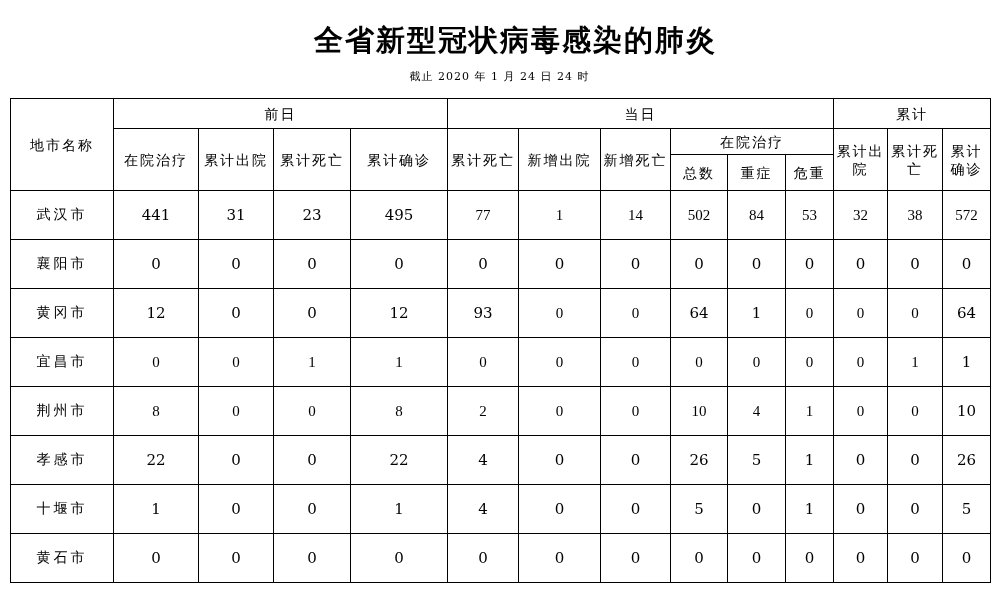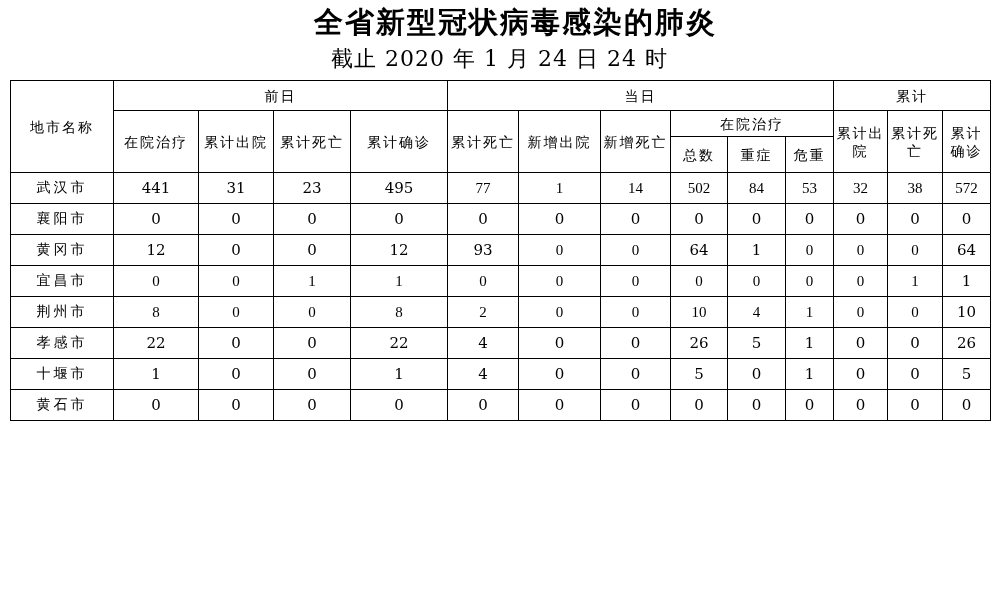--- a/index.html
+++ b/index.html
@@ -11,24 +11,24 @@
     font-family: "DejaVu Serif", "Liberation Serif", serif;
     overflow: hidden;
   }
   .title-line {
     text-align: center;
     font-size: 29px;
     font-weight: bold;
     line-height: 40px;
     letter-spacing: 2px;
   }
-  .title-line.first { margin-top: 2px; padding-left: 32px; }
+  .title-line.first { margin-top: 20px; padding-left: 32px; }
   .subtitle {
     text-align: center;
-    font-size: 22px;
+    font-size: 11px;
     line-height: 22px;
     margin-top: 6px;
     margin-bottom: 10px;
     letter-spacing: 1px;
   }
   table.stats {
     border-collapse: collapse;
     table-layout: fixed;
     margin-left: 10px;
     width: 980px;
@@ -38,21 +38,21 @@
     text-align: center;
     vertical-align: middle;
     font-weight: normal;
     padding: 0 2px;
     overflow: hidden;
   }
   thead th { font-size: 14px; letter-spacing: 2px; line-height: 18px; }
   thead tr.hr1 { height: 30px; }
   thead tr.hr2 { height: 26px; }
   thead tr.hr3 { height: 36px; }
-  tbody tr { height: 31px; margin-top: 28px; }
+  tbody tr { height: 49px; margin-top: 28px; }
   tbody td { font-size: 15px; }
   td.city { font-size: 14px; letter-spacing: 3px; }
   td.vt { vertical-align: top; padding-top: 4px; font-family: Liberation Serif, serif; }
   td.vb { vertical-align: bottom; padding-bottom: 9px; }
 </style>
 </head>
 <body>
 
 <div>
   <div class="title-line first">全省新型冠状病毒感染的肺炎</div>

